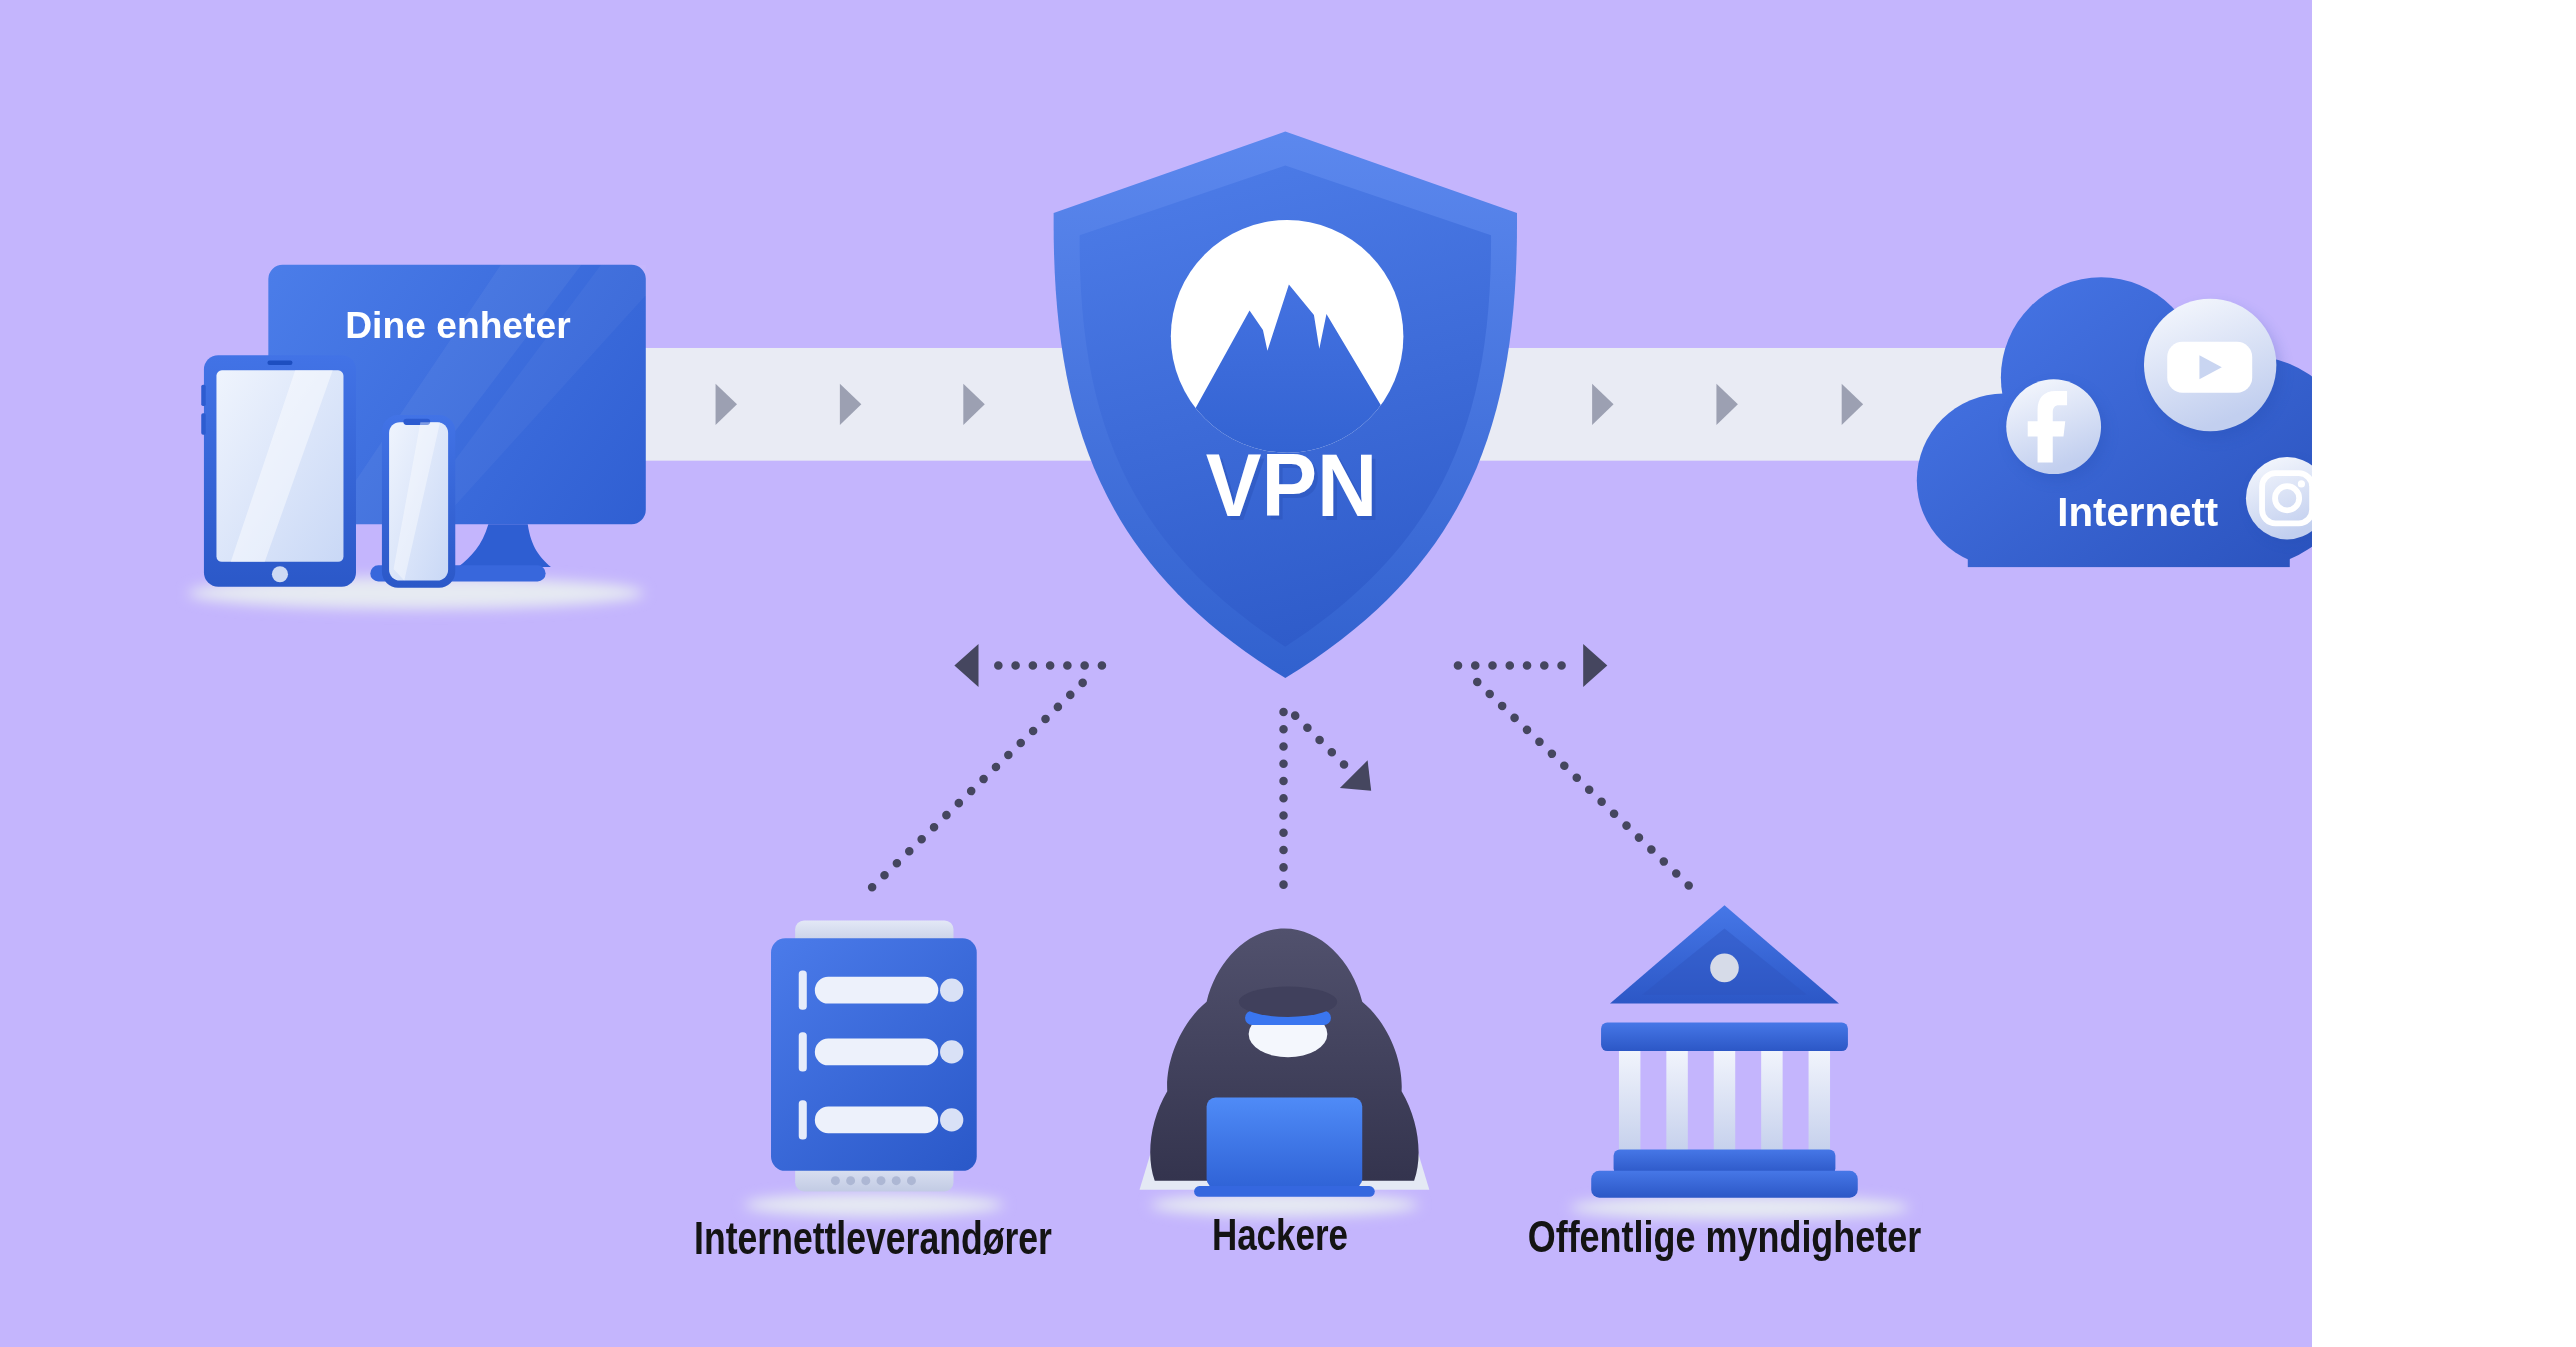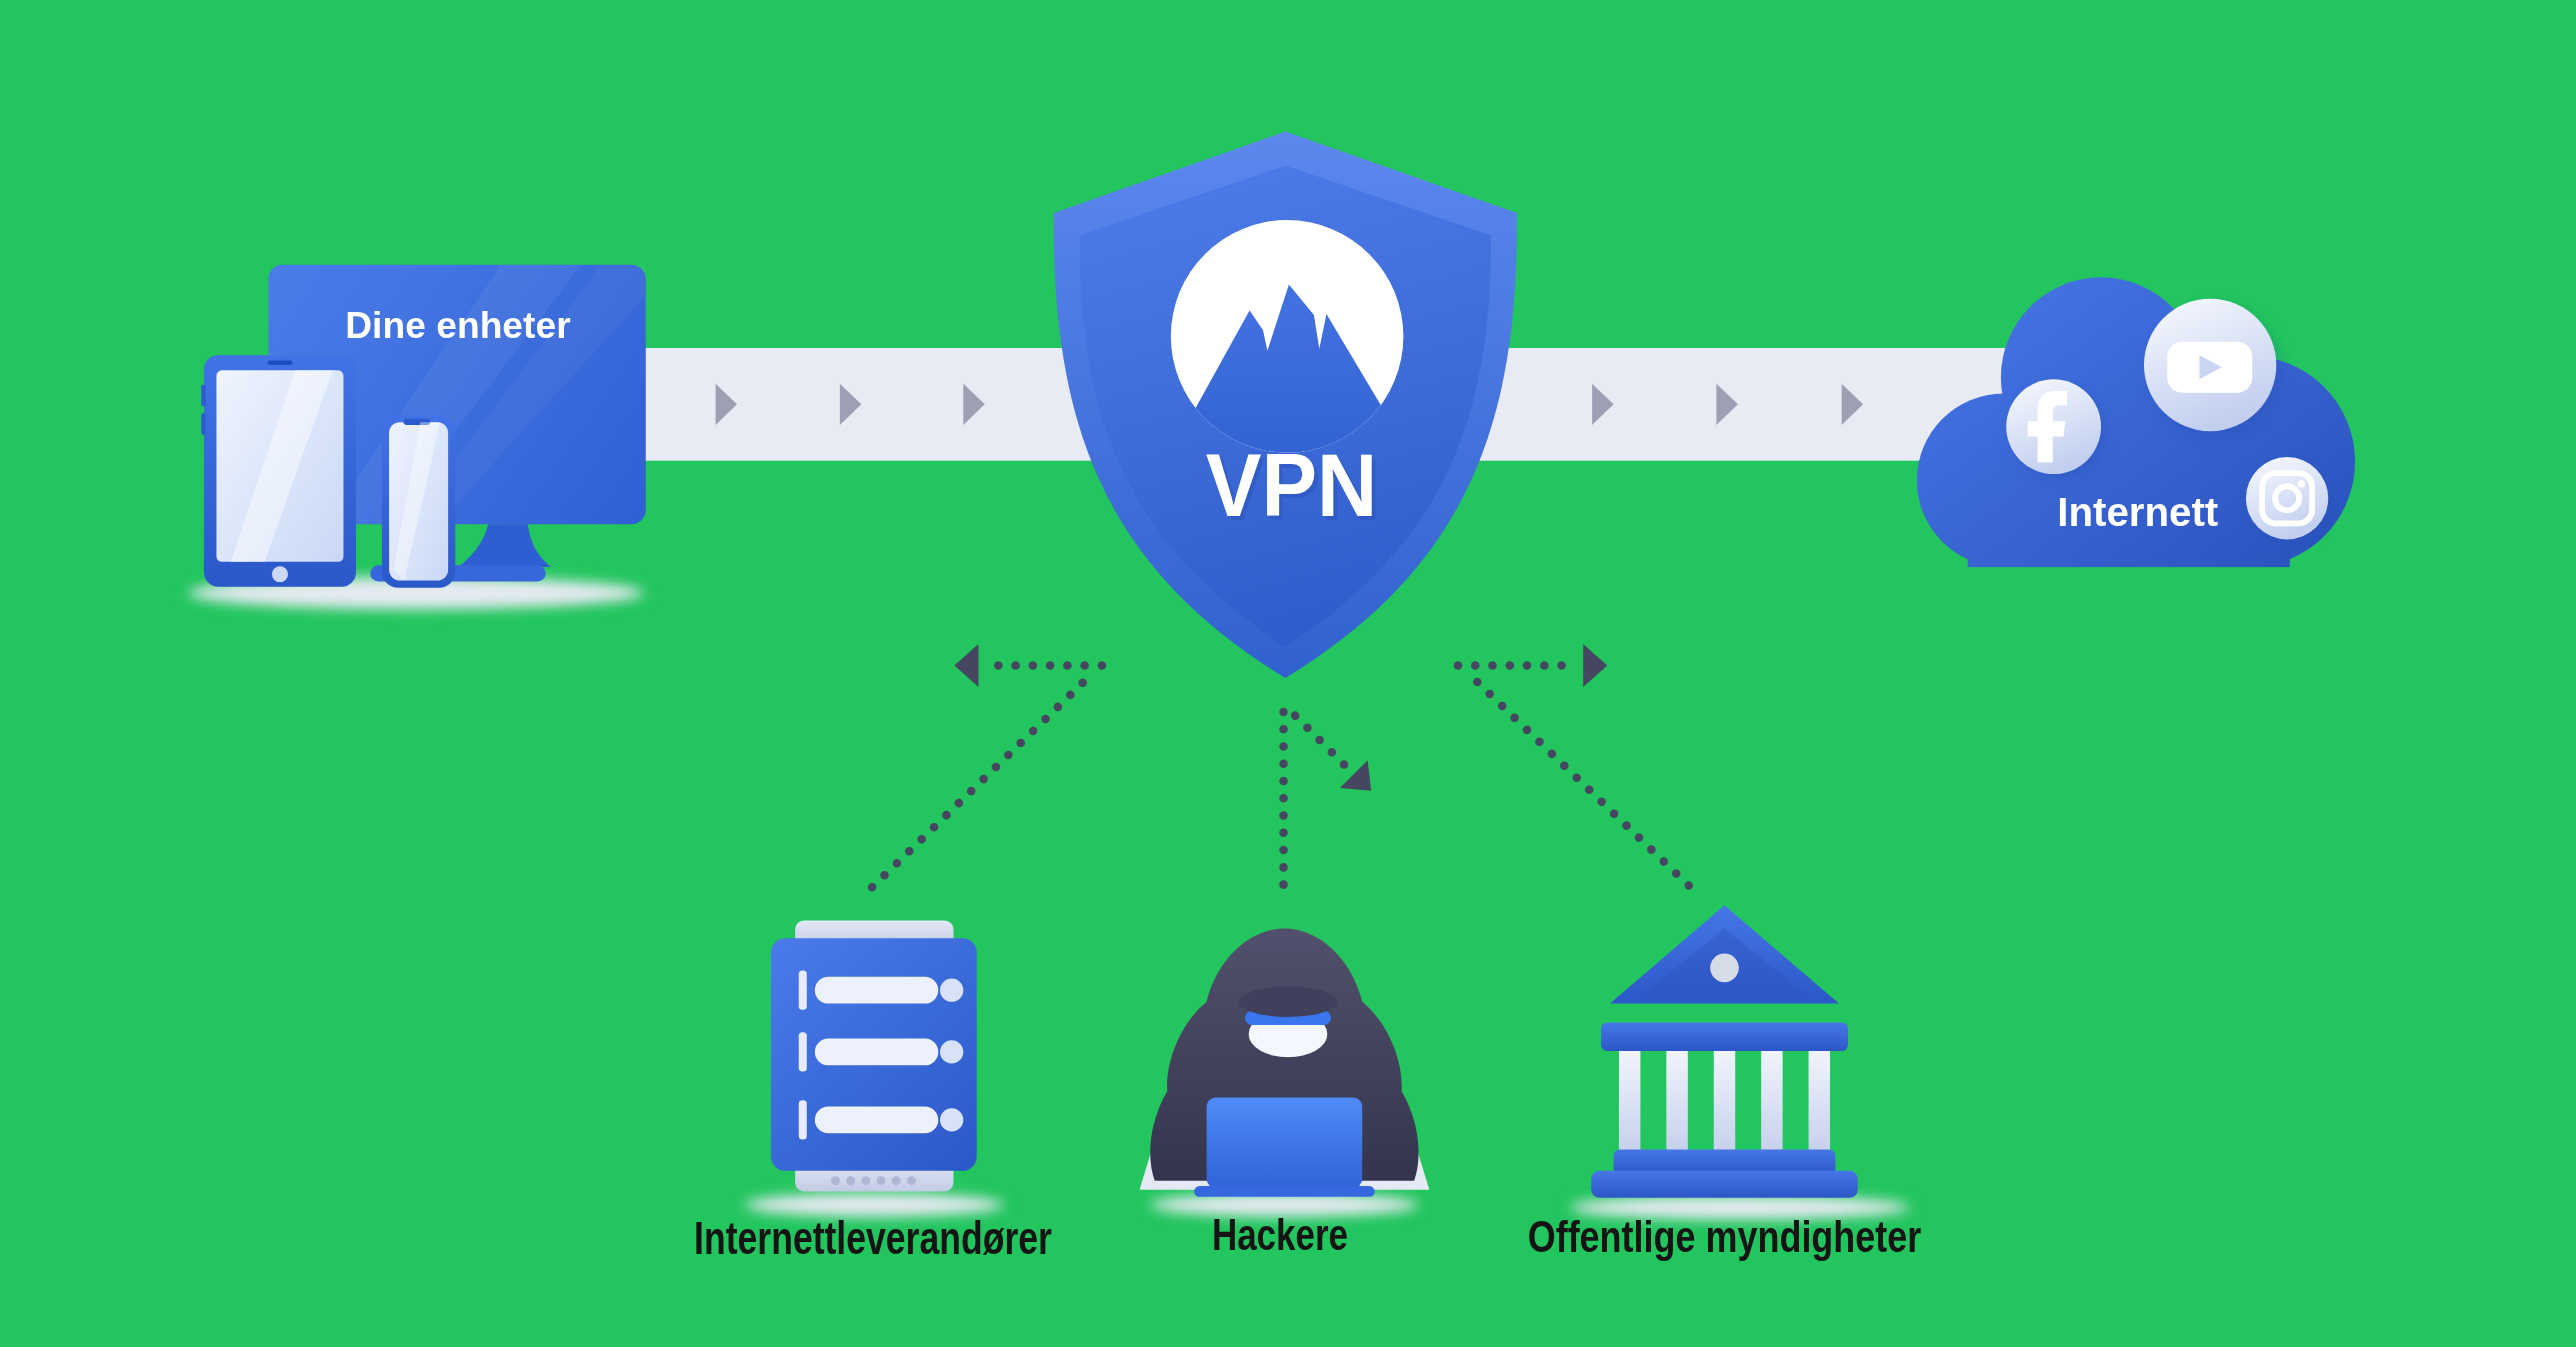--- a/index.html
+++ b/index.html
@@ -1,16 +1,16 @@
 <!DOCTYPE html>
 <html style="font-size:14.3px"><head>
 <meta charset="utf-8">
 <style>
   html,body{margin:0;padding:0;background:#ffffff;}
-  .stage{position:relative;width:2576px;height:1348px;background:#22c55e;overflow:hidden;}
+  .stage{position:relative;width:2312px;height:1348px;background:#c4b5fd;overflow:hidden;}
   .stage svg{position:absolute;left:0;top:0;}
   text{font-family:"Liberation Sans","DejaVu Sans",sans-serif;font-weight:bold;}
   .lbl{fill:#141414;}
   .wlbl{fill:#ffffff;}
 </style>
 </head>
 <body>
 
 <div class="stage">
 <svg width="2576" height="1348" viewBox="0 0 2880 1507">

